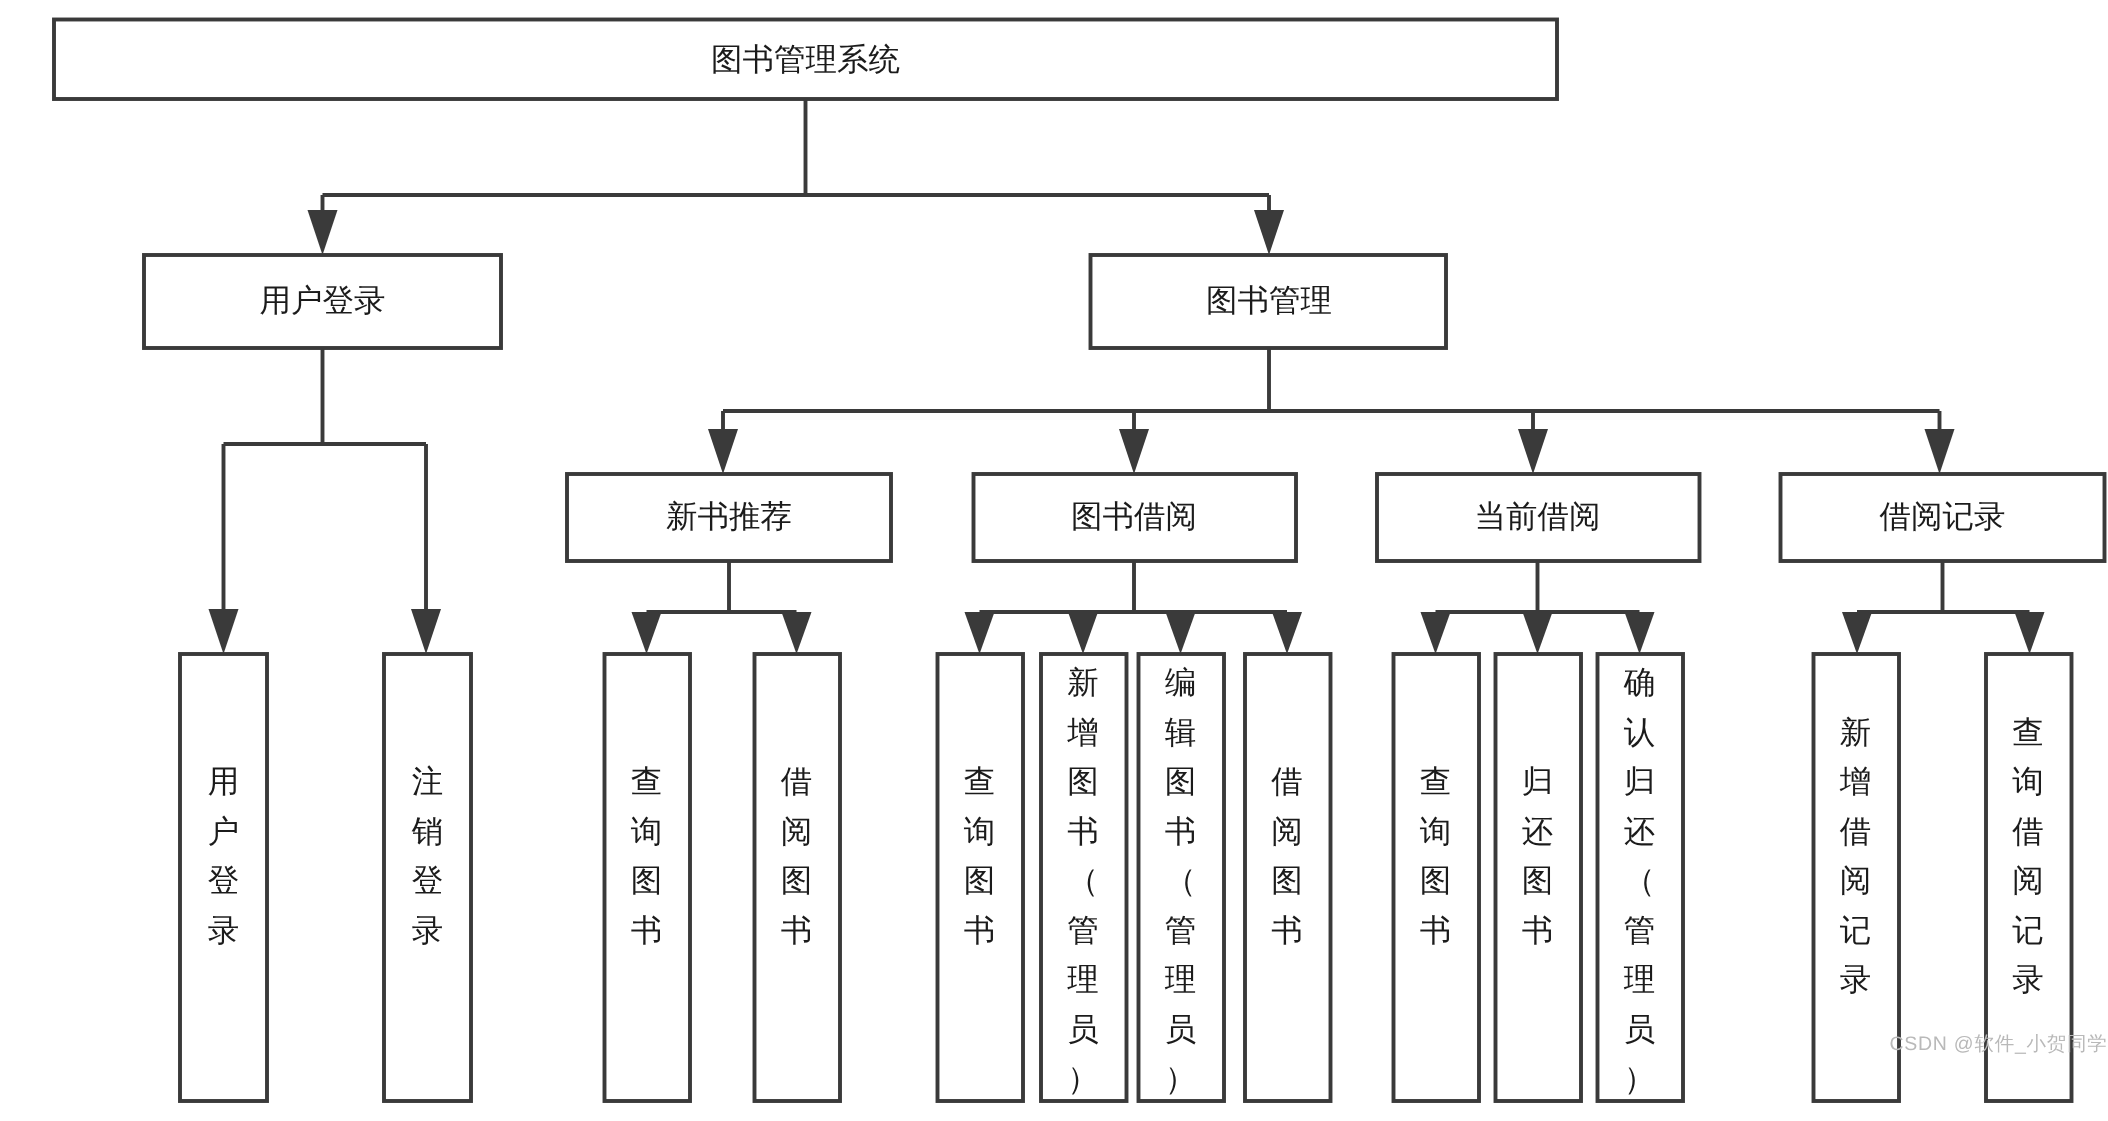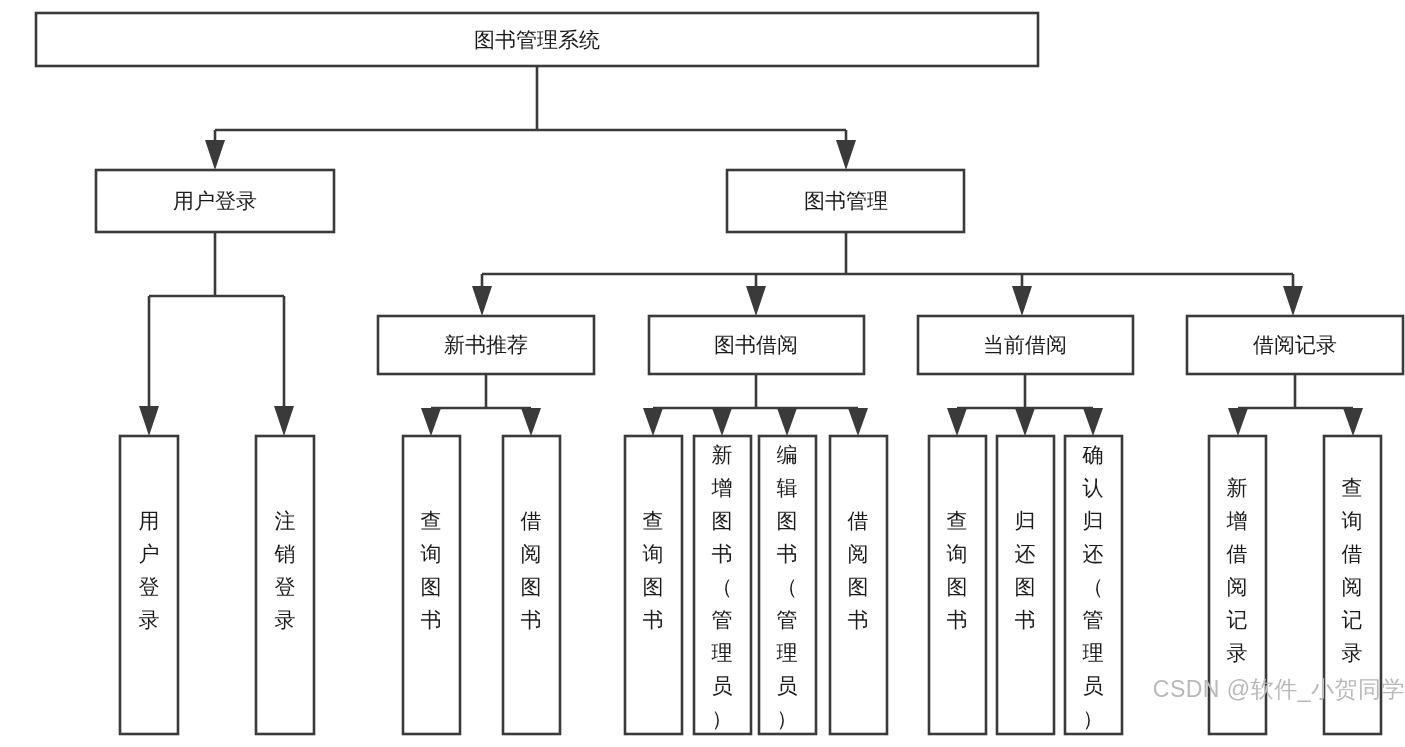--- a/index.html
+++ b/index.html
@@ -50,21 +50,21 @@
     font-family: "Liberation Sans", "DejaVu Sans", sans-serif;
     font-size: 21px;
     fill: #1b1b1b;
     text-anchor: middle;
   }
   .watermark {
     position: absolute;
     right: 16px;
     bottom: 6px;
     font-family: "Liberation Sans", "DejaVu Sans", sans-serif;
-    font-size: 23px;
+    font-size: 13px;
     color: #b9b9b9;
     letter-spacing: 0.5px;
     white-space: nowrap;
     user-select: none;
   }
 </style>
 </head>
 <body>
 
 <div id="diagram-root">

